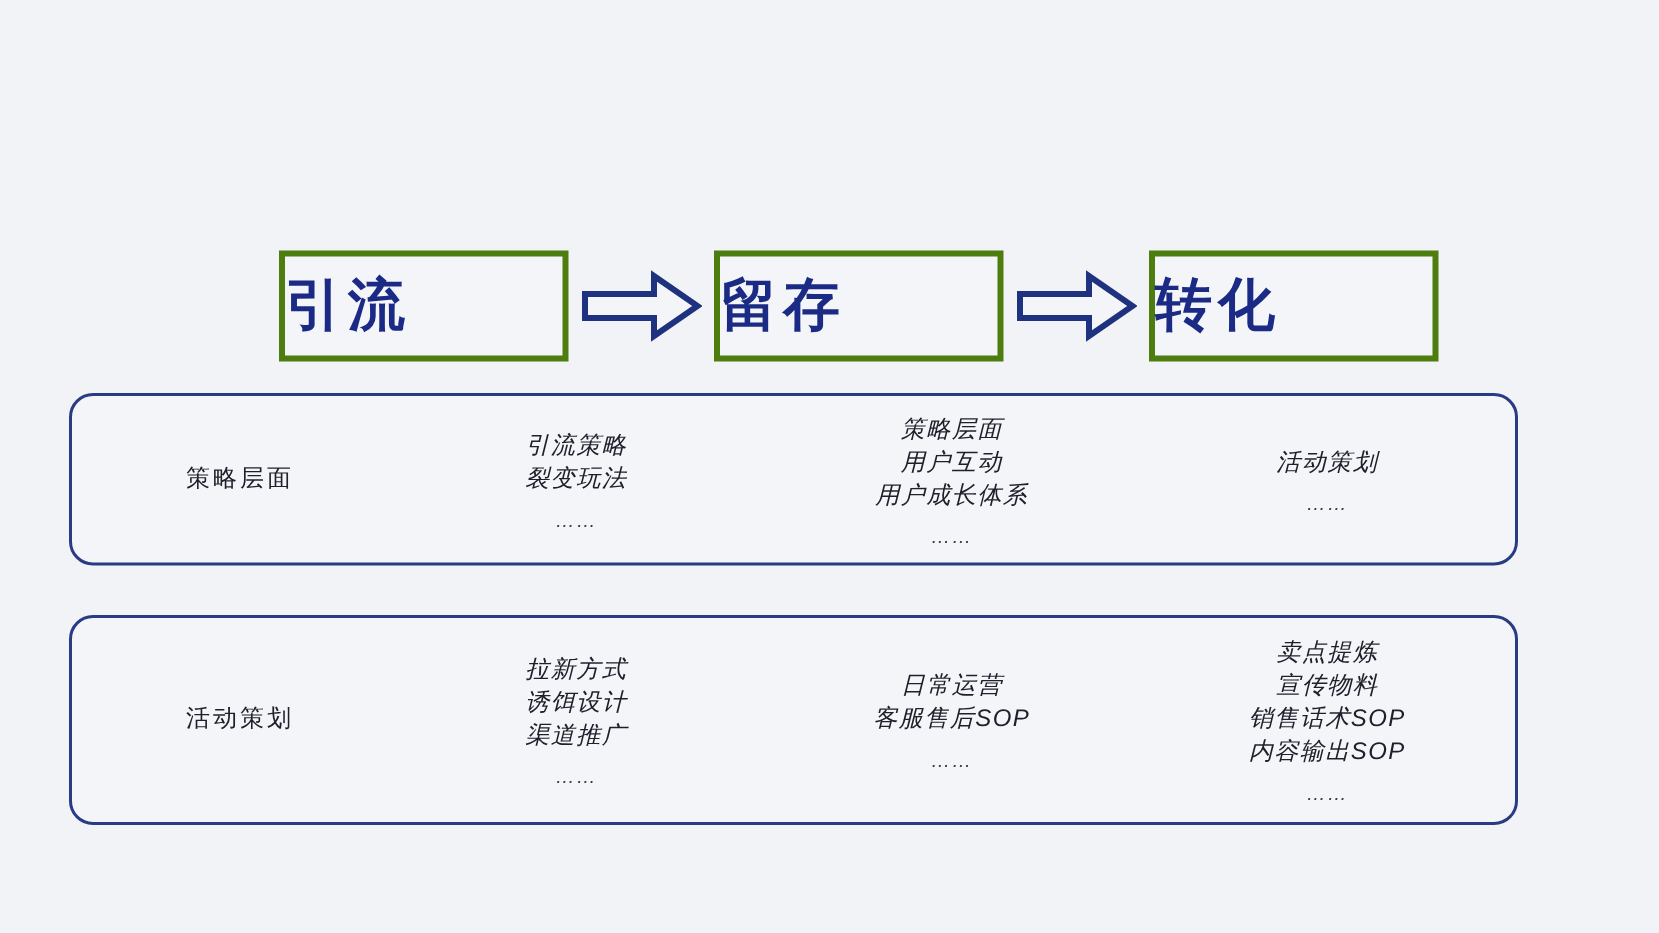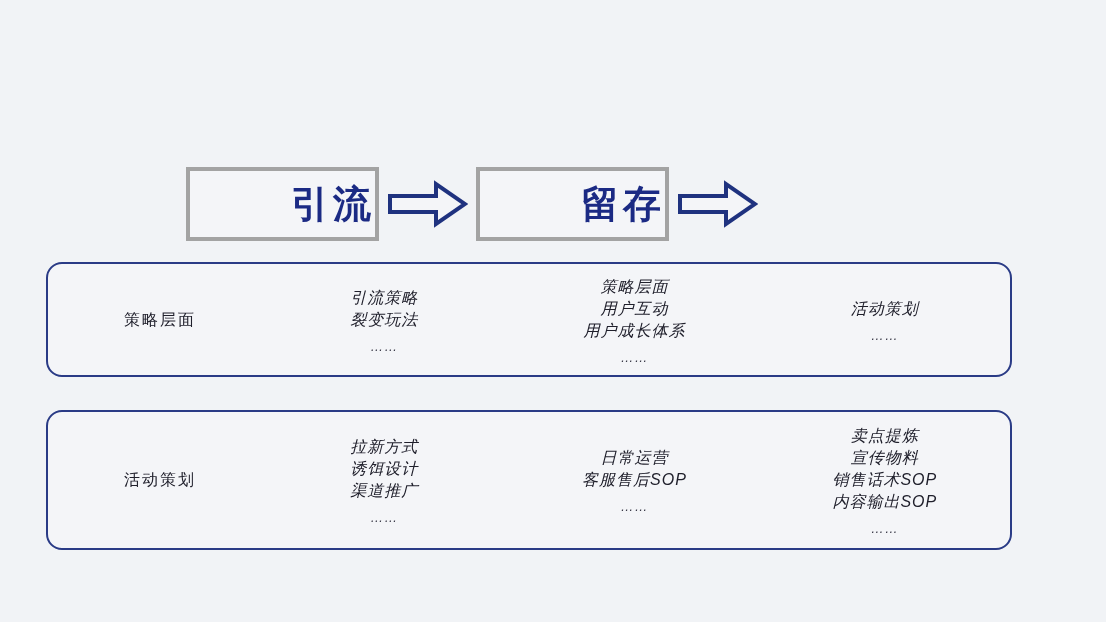--- a/index.html
+++ b/index.html
@@ -71,25 +71,25 @@
     top: 167px;
     width: 776px;
     height: 74px;
     display: flex;
     align-items: center;
   }
   .stage-box {
     width: 193px;
     height: 74px;
     box-sizing: border-box;
-    border: 4px solid #a3a3a3;
+    border: 4px solid #4d7c0f;
     background: #f4f5f8;
     display: flex;
     align-items: center;
-    justify-content: flex-end;
+    justify-content: flex-start;
   }
   .stage-label {
     font-size: 38px;
     font-weight: 700;
     color: #1b2a84;
     letter-spacing: 4px;
     line-height: 1;
   }
   .arrow-gap {
     width: 97px;
@@ -176,20 +176,23 @@
     <div class="stage-box">
       <span class="stage-label">留存</span>
     </div>
 
     <div class="arrow-gap">
       <svg class="arrow-svg" width="80" height="50" viewBox="0 0 80 50">
         <polygon points="2,17 48,17 48,5 77,25 48,45 48,33 2,33" fill="#f4f5f8" stroke="#1f327f" stroke-width="4" stroke-linejoin="miter"></polygon>
       </svg>
     </div>
 
+    <div class="stage-box">
+      <span class="stage-label">转化</span>
+    </div>
 
   </div>
 
   <div class="panel" id="panel-strategy">
     <div class="panel-layer-label">策略层面</div>
     <div class="panel-cols">
 
       <div class="col">
         <div class="col-line">引流策略</div>
         <div class="col-line">裂变玩法</div>

